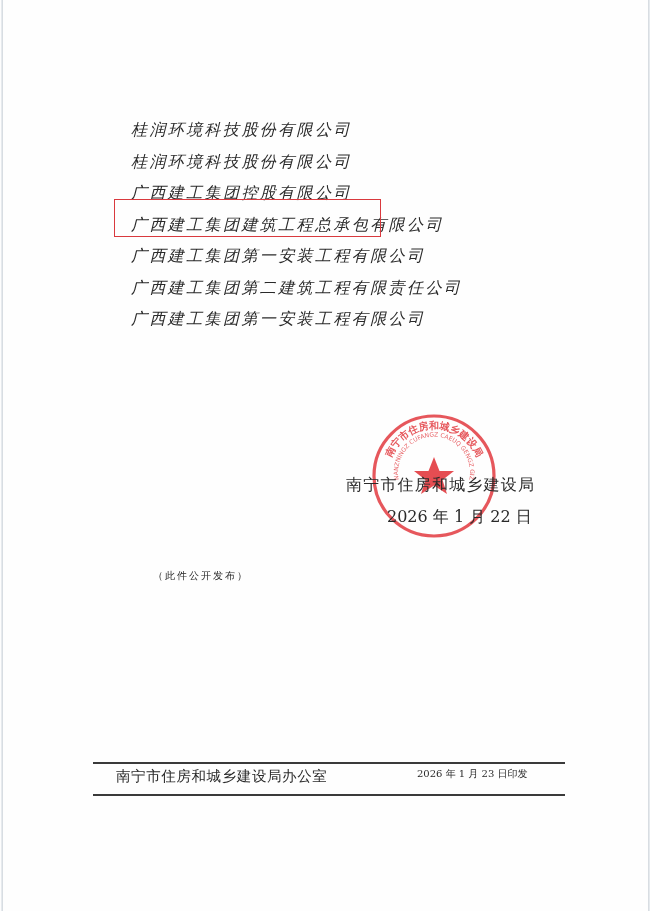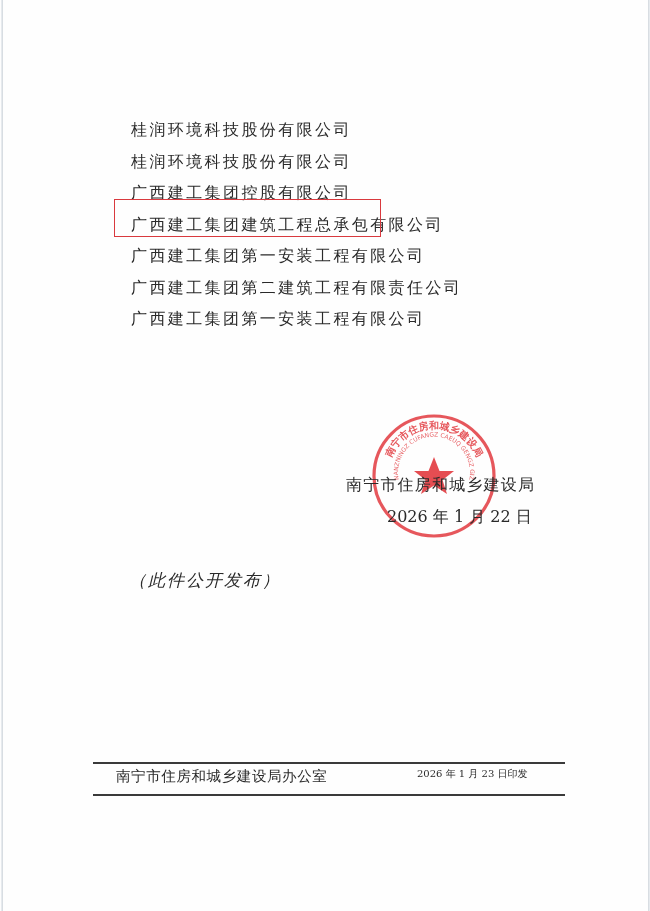--- a/index.html
+++ b/index.html
@@ -10,40 +10,40 @@
       color: #2a2a2a;
       position: relative;
     }
     .page {
       position: absolute; left: 2px; top: 0; width: 645px; height: 911px;
       background: #fefefe;
       border-left: 1px solid #d8dde2;
       border-right: 1px solid #d8dde2;
       box-shadow: -1px 0 0 #e6eaee, 1px 0 0 #e6eaee;
     }
-    .company-list { position: absolute; left: 128px; top: 114px; margin: 0; padding: 0; list-style: none; }
+    .company-list { position: absolute; left: 128px; top: 114px; margin: 0; padding: 0; list-style: none; font-style: italic; }
     .company-list li {
       height: 31.5px; line-height: 31.5px;
       font-size: 16px; letter-spacing: 2.4px; white-space: nowrap;
     }
     .highlight-box {
       position: absolute; left: 111px; top: 199px; width: 267px; height: 38px;
       border: 1.5px solid #d9393e; box-sizing: border-box;
     }
     .seal {
       position: absolute; left: 368px; top: 413px; width: 126px; height: 126px;
     }
     .sign-org {
       position: absolute; left: 343px; top: 475px; font-size: 16px; letter-spacing: 1.2px; white-space: nowrap;
     }
     .sign-date {
       position: absolute; left: 367px; top: 507px; font-size: 16px; white-space: nowrap; margin-left: 17px;
     }
     .publish-note {
-      position: absolute; left: 126px; top: 569px; font-size: 17px; letter-spacing: 2px; white-space: nowrap; font-style: italic;
+      position: absolute; left: 150px; top: 569px; font-size: 10px; letter-spacing: 2px; white-space: nowrap;
     }
     .footer-rule-top {
       position: absolute; left: 90px; top: 762px; width: 472px; height: 1.5px; background: #3a3a3a;
     }
     .footer-rule-bottom {
       position: absolute; left: 90px; top: 794px; width: 472px; height: 1.5px; background: #3a3a3a;
     }
     .footer-org {
       position: absolute; left: 113px; top: 767px; font-size: 14.5px; letter-spacing: 0.6px; white-space: nowrap;
     }

